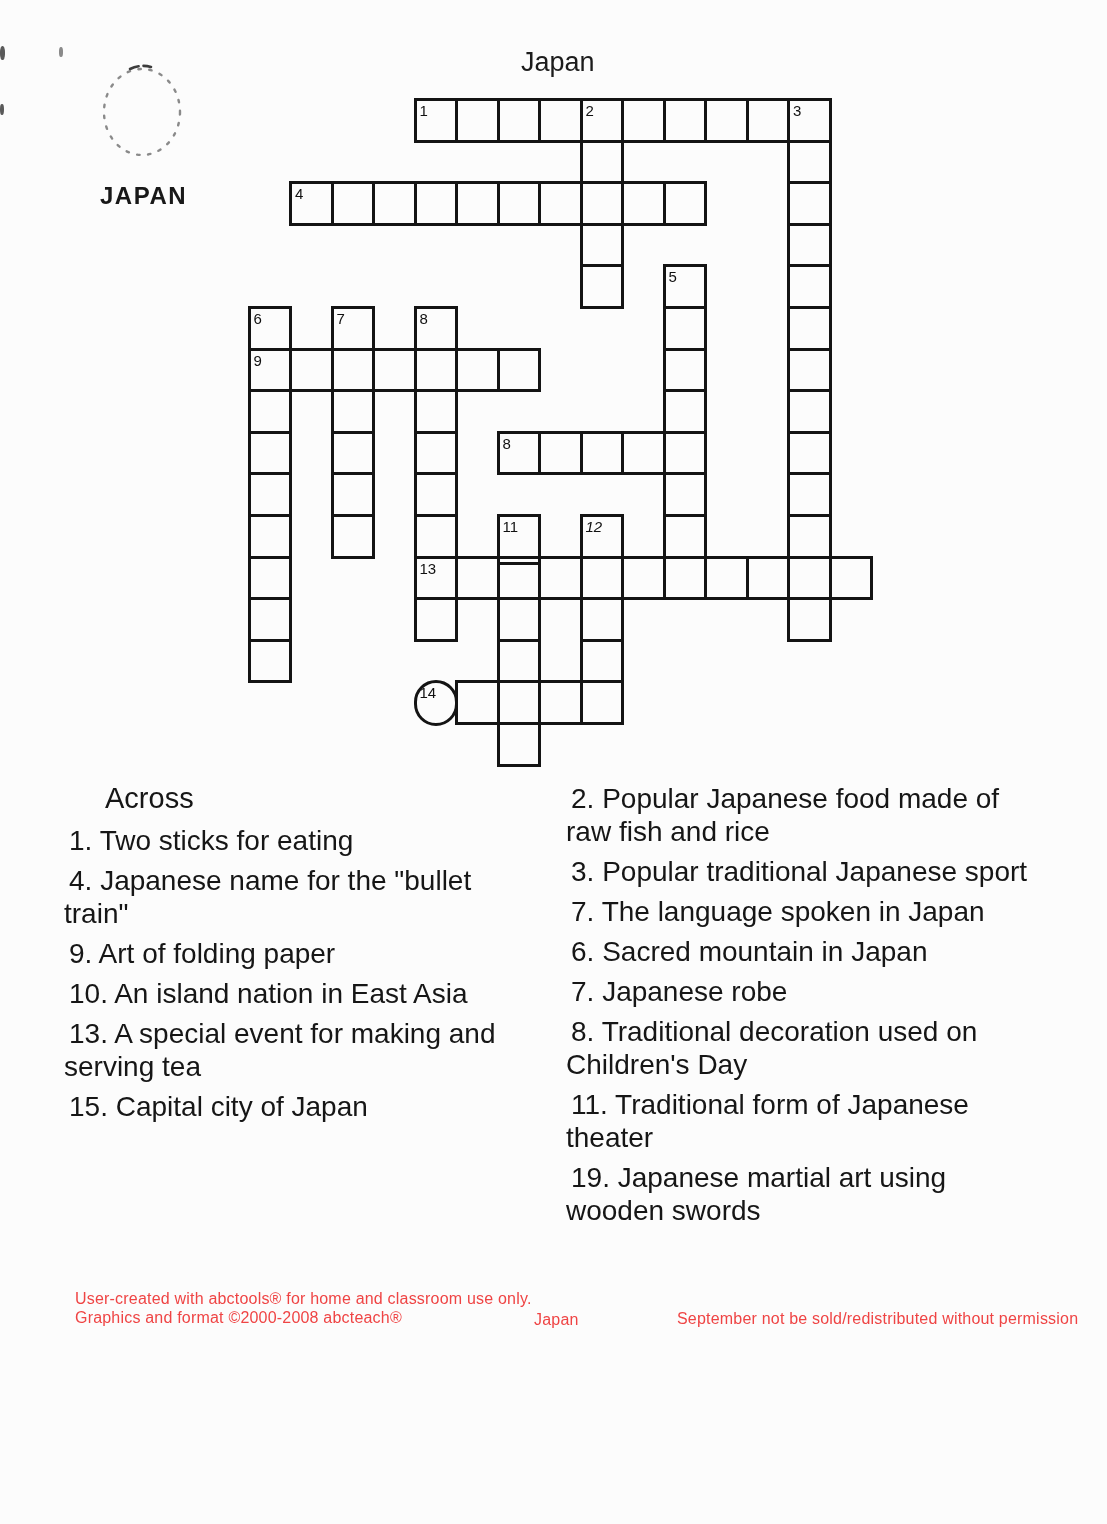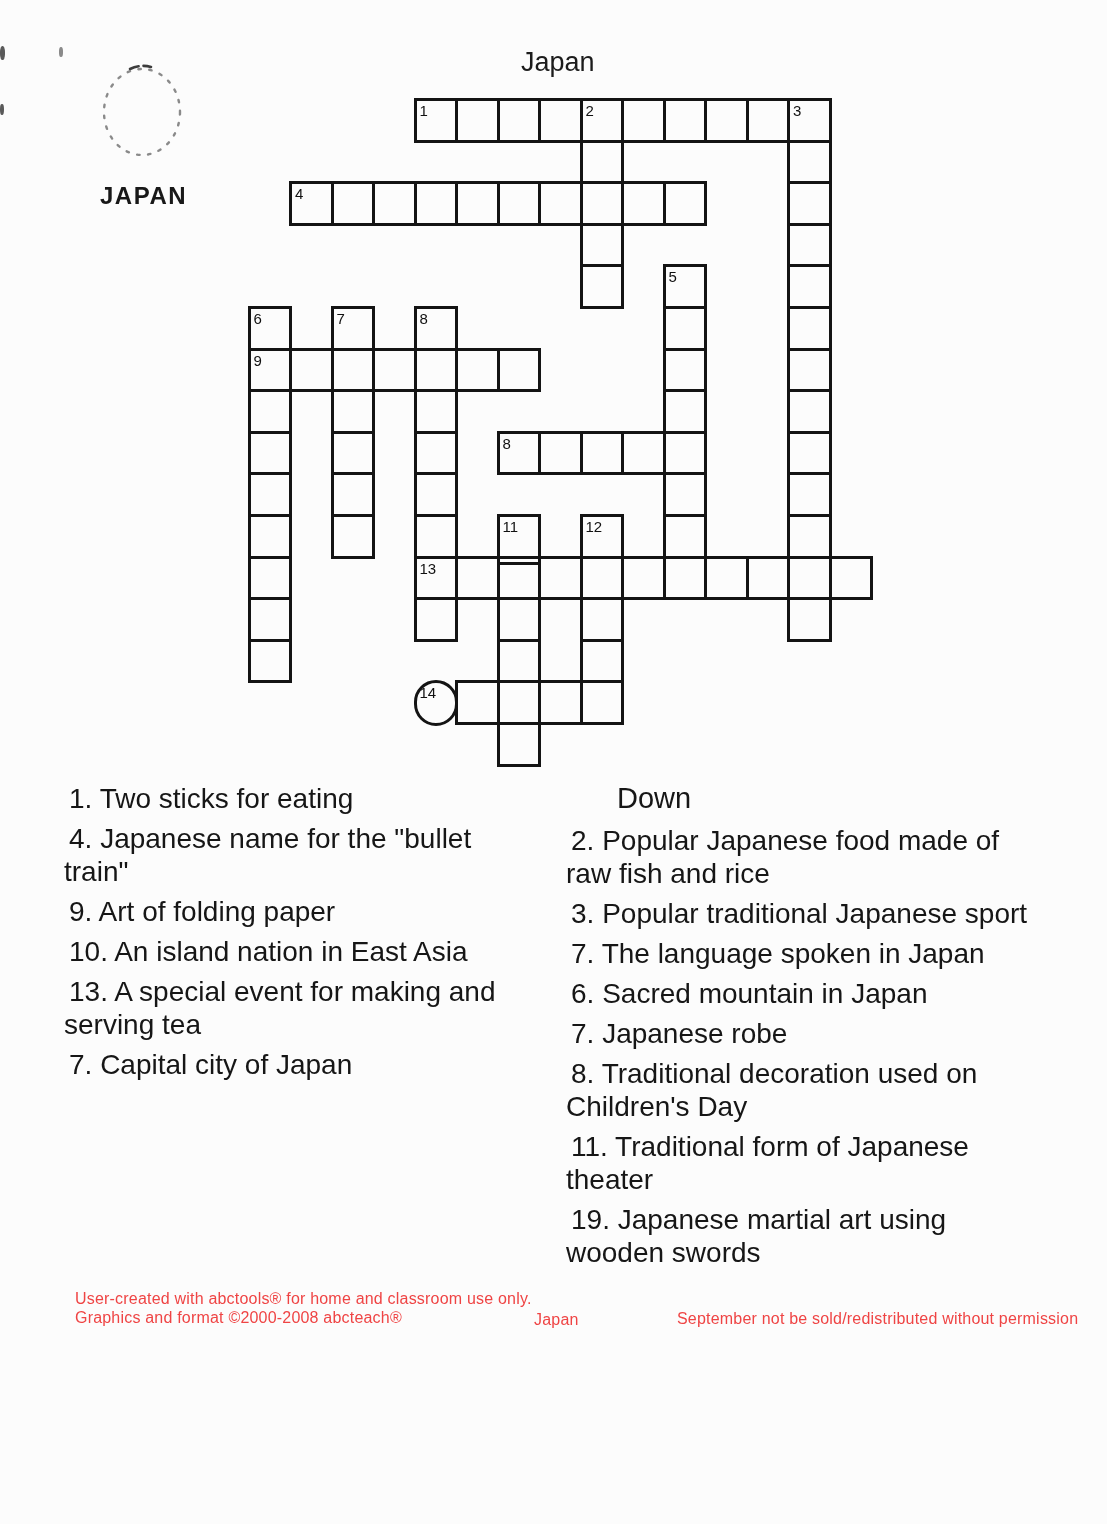--- a/index.html
+++ b/index.html
@@ -179,53 +179,53 @@
       <div class="cell" style="left: 579.5px; top: 430.8px; width: 44.5px; height: 44.6px;"></div>
       <div class="cell" style="left: 621px; top: 430.8px; width: 44.5px; height: 44.6px;"></div>
       <div class="cell" style="left: 496.5px; top: 514px; width: 44.5px; height: 51px;">
         <span class="cellnum">11</span>
       </div>
       <div class="cell" style="left: 496.5px; top: 555.6px; width: 44.5px; height: 44.6px;"></div>
       <div class="cell" style="left: 496.5px; top: 597.2px; width: 44.5px; height: 44.6px;"></div>
       <div class="cell" style="left: 496.5px; top: 638.8px; width: 44.5px; height: 44.6px;"></div>
       <div class="cell" style="left: 496.5px; top: 680.4px; width: 44.5px; height: 44.6px;"></div>
       <div class="cell" style="left: 496.5px; top: 722px; width: 44.5px; height: 44.6px;"></div>
-      <div class="cell" style="left: 579.5px; top: 514px; width: 44.5px; height: 44.6px;">
+      <div class="cell" style="left: 579.5px; top: 514px; width: 44.5px; height: 44.6px; font-style: italic;">
         <span class="cellnum">12</span>
       </div>
       <div class="cell" style="left: 579.5px; top: 555.6px; width: 44.5px; height: 44.6px;"></div>
       <div class="cell" style="left: 579.5px; top: 597.2px; width: 44.5px; height: 44.6px;"></div>
       <div class="cell" style="left: 579.5px; top: 638.8px; width: 44.5px; height: 44.6px;"></div>
       <div class="cell" style="left: 579.5px; top: 680.4px; width: 44.5px; height: 44.6px;"></div>
       <div class="cell" style="left: 455px; top: 555.6px; width: 44.5px; height: 44.6px;"></div>
       <div class="cell" style="left: 538px; top: 555.6px; width: 44.5px; height: 44.6px;"></div>
       <div class="cell" style="left: 621px; top: 555.6px; width: 44.5px; height: 44.6px;"></div>
       <div class="cell" style="left: 704px; top: 555.6px; width: 44.5px; height: 44.6px;"></div>
       <div class="cell" style="left: 745.5px; top: 555.6px; width: 44.5px; height: 44.6px;"></div>
       <div class="cell" style="left: 828.5px; top: 555.6px; width: 44.5px; height: 44.6px;"></div>
       <div class="cell" style="left: 413.5px; top: 680.4px; width: 44.5px; height: 46px; border-radius: 22px;">
         <span class="cellnum">14</span>
       </div>
       <div class="cell" style="left: 455px; top: 680.4px; width: 44.5px; height: 44.6px;"></div>
       <div class="cell" style="left: 538px; top: 680.4px; width: 44.5px; height: 44.6px;"></div>
     </div>
 
   <div class="clue-col" id="across-col">
+    <h2 class="clue-heading">Across</h2>
     <div>
         <p class="clue">1. Two sticks for eating</p>
         <p class="clue">4. Japanese name for the "bullet train"</p>
         <p class="clue">9. Art of folding paper</p>
         <p class="clue">10. An island nation in East Asia</p>
         <p class="clue">13. A special event for making and serving tea</p>
-        <p class="clue">7. Capital city of Japan</p>
+        <p class="clue">15. Capital city of Japan</p>
       </div>
   </div>
 
   <div class="clue-col" id="down-col">
-    <h2 class="clue-heading">Down</h2>
     <div>
         <p class="clue">2. Popular Japanese food made of raw fish and rice</p>
         <p class="clue">3. Popular traditional Japanese sport</p>
         <p class="clue">7. The language spoken in Japan</p>
         <p class="clue">6. Sacred mountain in Japan</p>
         <p class="clue">7. Japanese robe</p>
         <p class="clue">8. Traditional decoration used on Children's Day</p>
         <p class="clue">11. Traditional form of Japanese theater</p>
         <p class="clue">19. Japanese martial art using wooden swords</p>
       </div>

